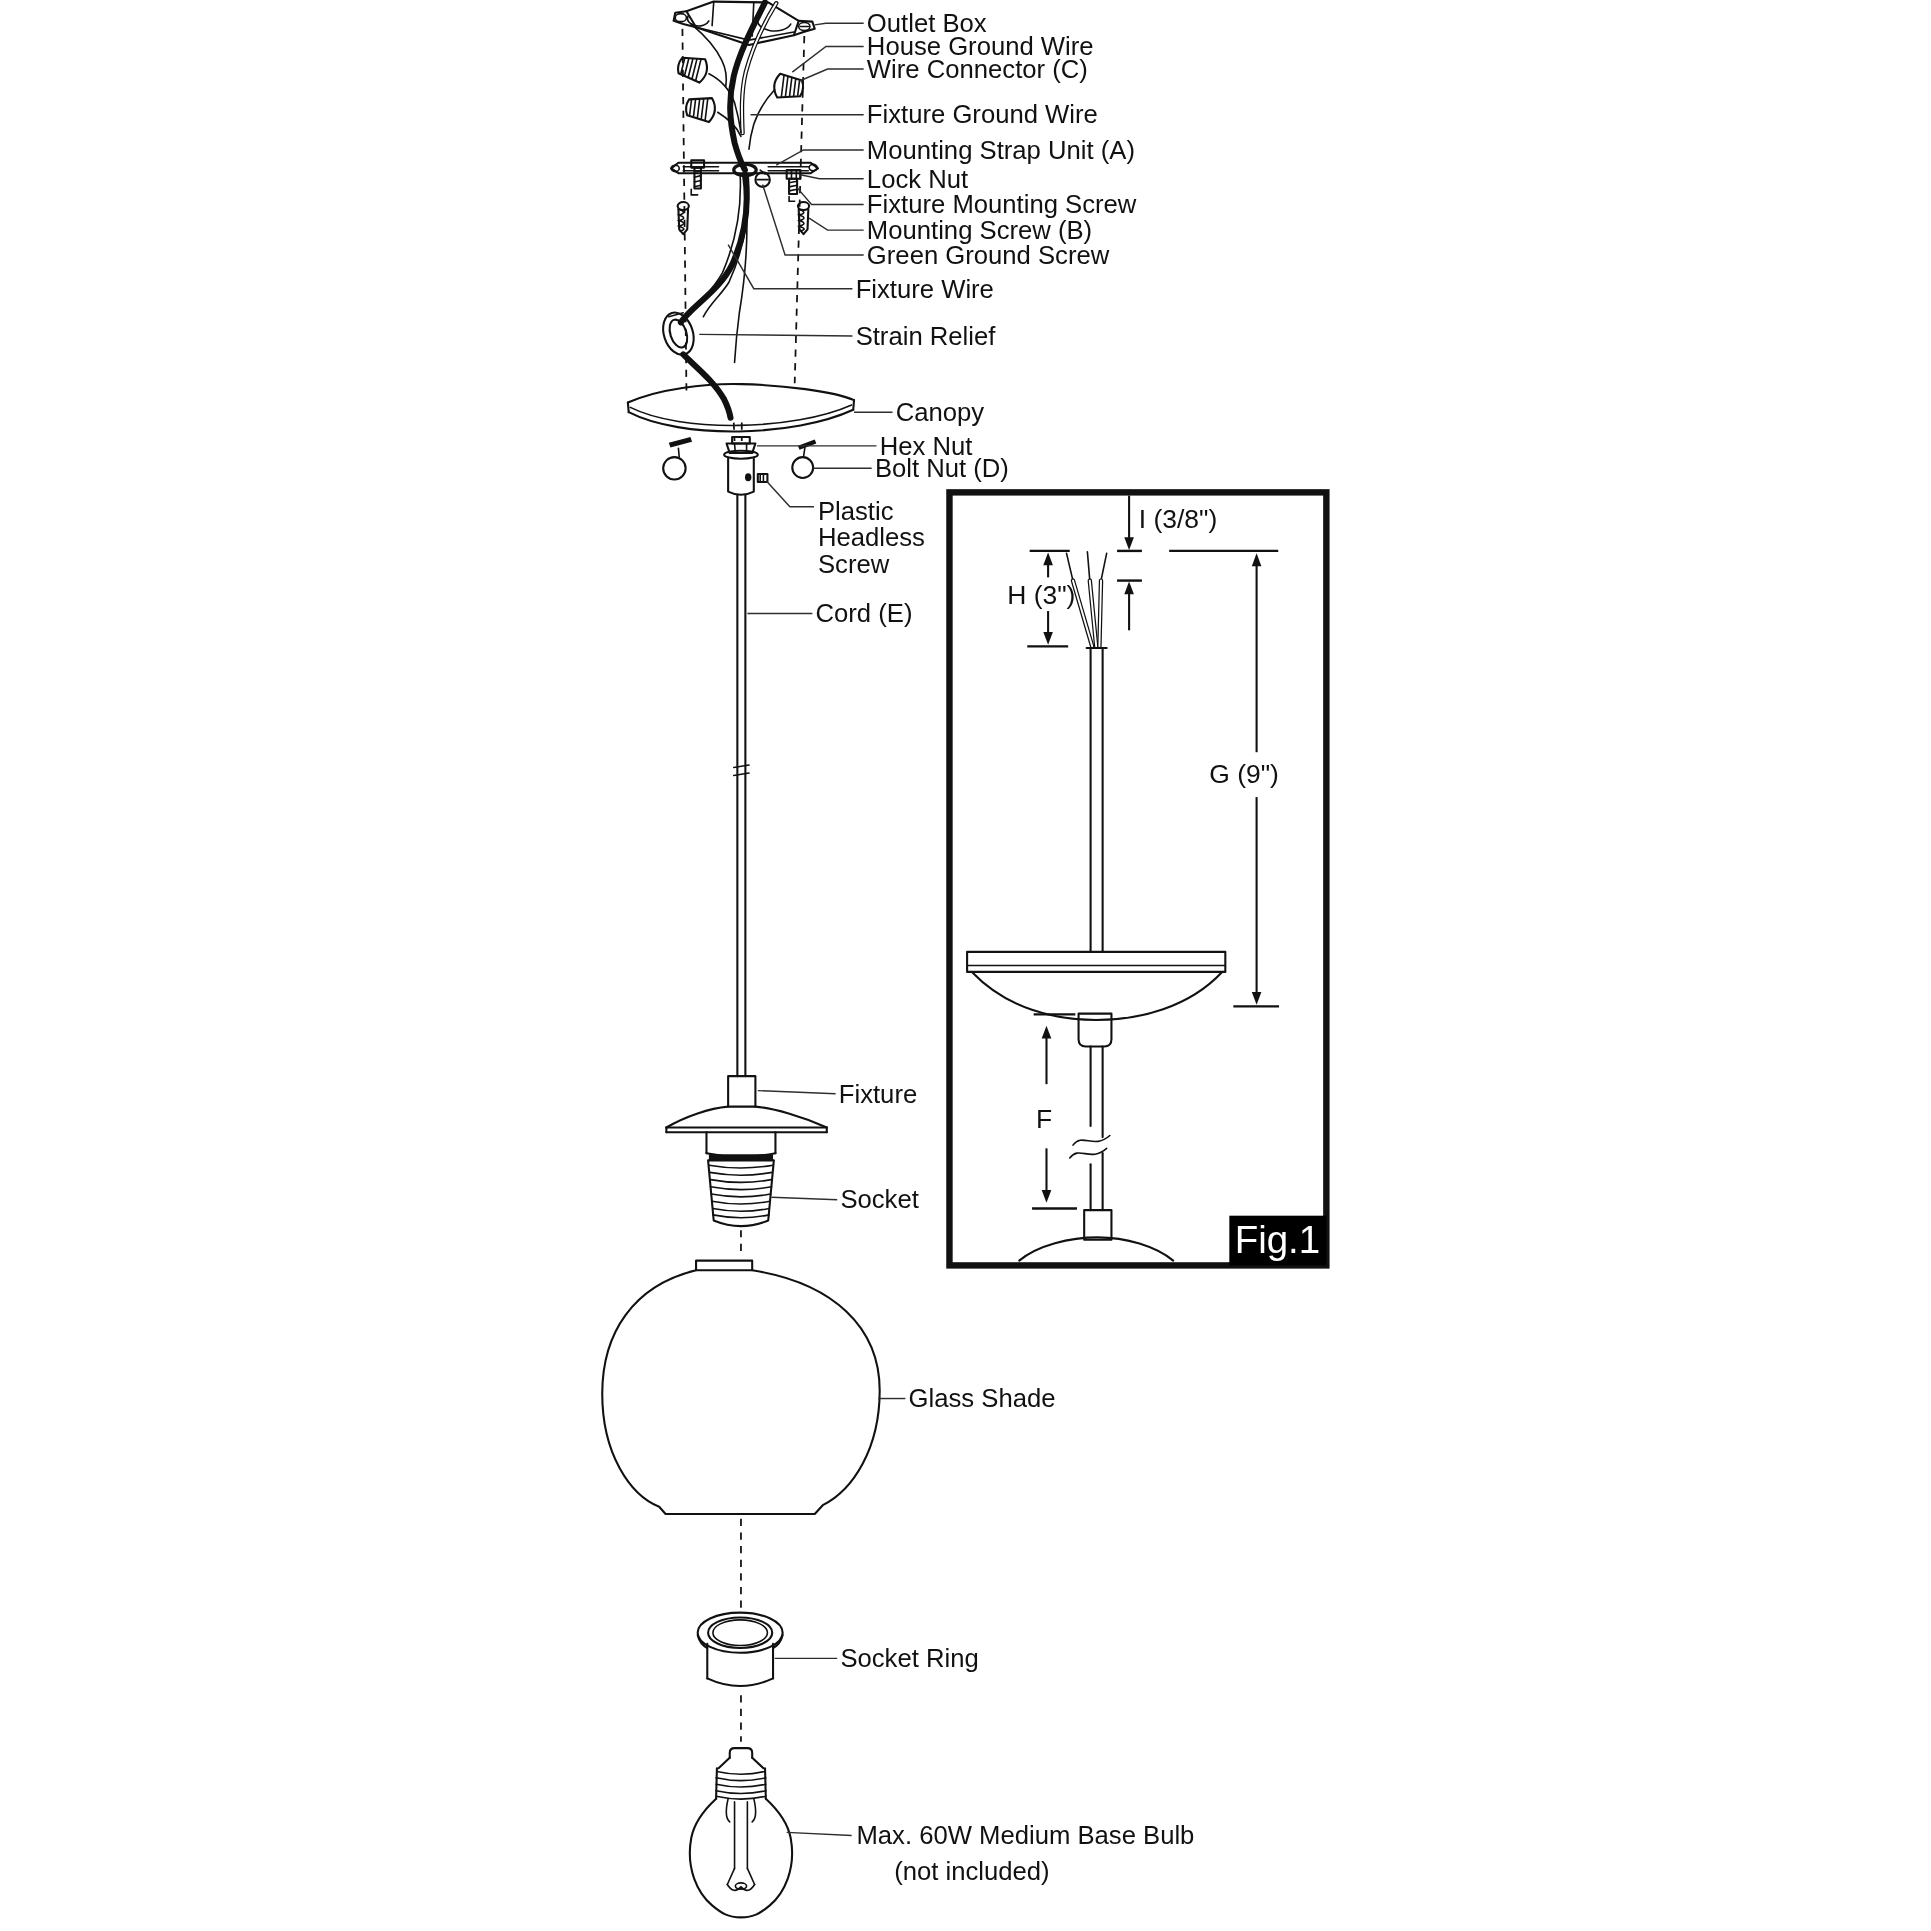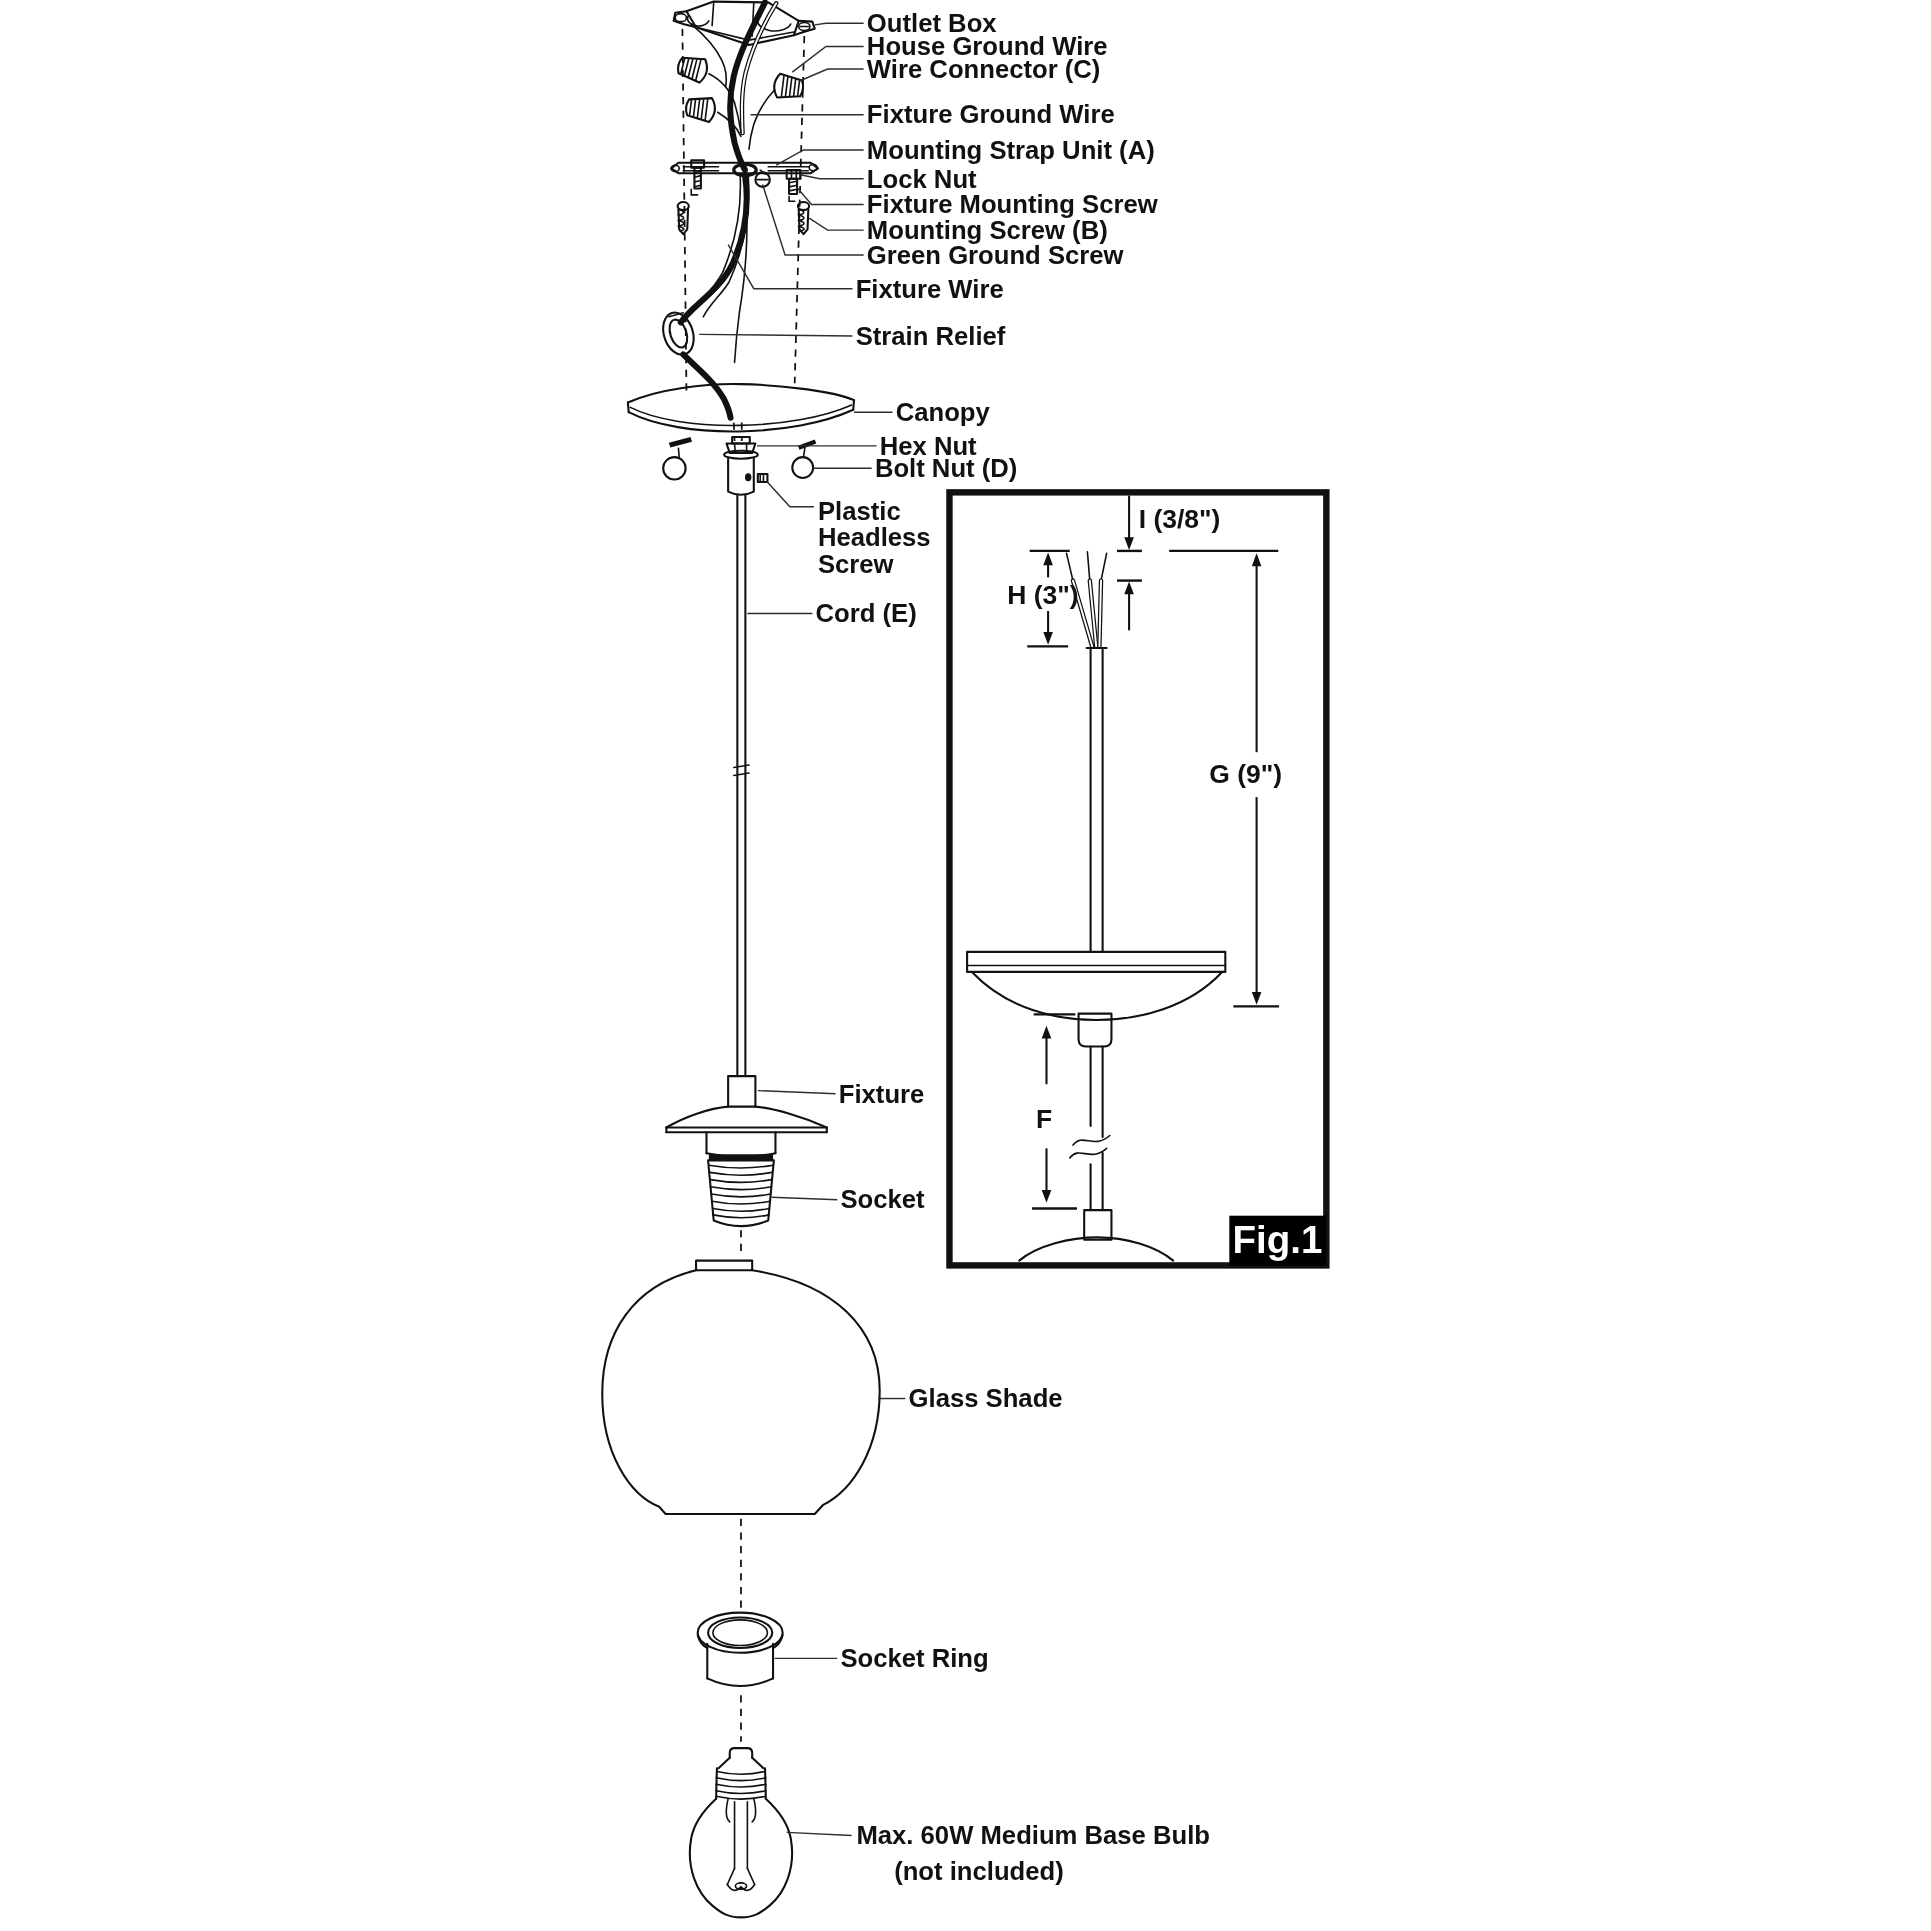--- a/index.html
+++ b/index.html
@@ -3,21 +3,21 @@
 <meta charset="utf-8">
 <style>
   :root{
     --line:#111111;
     --leader:#2e2e2e;
     --background:#ffffff;
     --fig_label_bg:#000000;
     --fig_label_text:#ffffff;
   }
   html,body{margin:0;padding:0;background:var(--background);}
-  .stage{position:relative;width:1792px;height:1931px;background:var(--background);overflow:hidden;font-weight:bold;}
+  .stage{position:relative;width:1792px;height:1931px;background:var(--background);overflow:hidden;}
   svg{display:block;}
   .art{fill:none;stroke:var(--line);stroke-width:2.6;stroke-linecap:round;stroke-linejoin:round;}
   .thin{fill:none;stroke:var(--line);stroke-width:2;stroke-linecap:round;}
   .wireo{fill:none;stroke:var(--line);stroke-width:5.5;stroke-linecap:round;}
   .wirei{fill:none;stroke:var(--background);stroke-width:2.4;stroke-linecap:round;}
   .cable{fill:none;stroke:var(--line);stroke-width:7.5;stroke-linecap:round;}
   .dash{fill:none;stroke:var(--line);stroke-width:2.2;stroke-dasharray:9 8;}
   .leader{fill:none;stroke:var(--leader);stroke-width:1.8;}
   .tick{stroke:var(--line);stroke-width:3;}
   .dimline{stroke:var(--line);stroke-width:2.6;}

